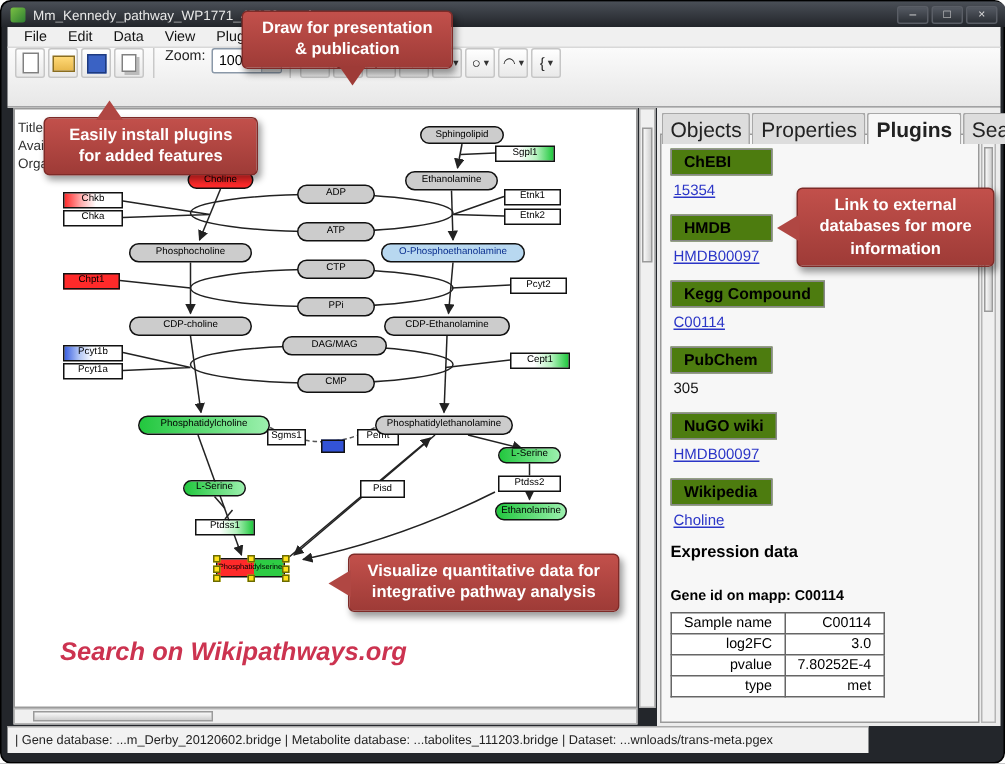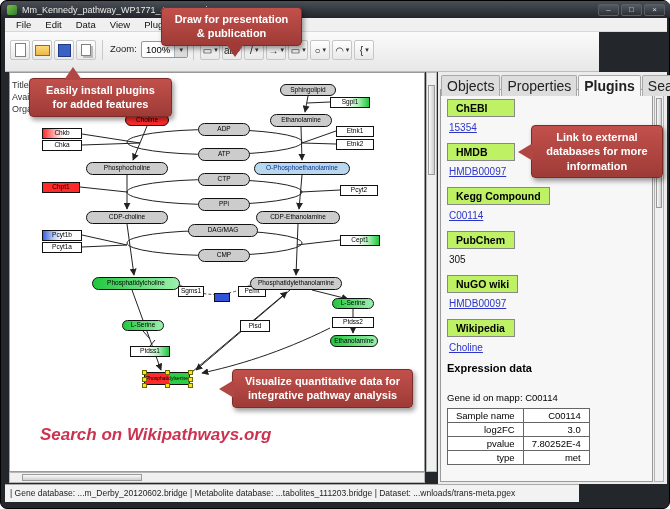--- a/index.html
+++ b/index.html
@@ -12,22 +12,22 @@
   .app-icon{width:10px;height:10px;background:linear-gradient(135deg,#7ac143,#2e7d32);border-radius:2px;margin-right:5px;flex:0 0 auto;}
   .win-title{white-space:nowrap;overflow:hidden;max-width:420px;}
   .win-controls{margin-left:auto;display:flex;gap:2px;}
   .win-btn{width:21px;height:12px;border:1px solid #5a5e66;border-radius:2px;background:linear-gradient(#555a63,#2c3036);
     color:#ddd;font-size:8px;line-height:10px;text-align:center;}
   
   .menubar{position:absolute;left:4px;top:17px;width:662px;height:14px;background:#f0f0f0;border-bottom:1px solid #d8d8d8;
     display:flex;align-items:center;padding-left:4px;}
   .menu-item{font-size:9.5px;color:#111;padding:0 7px;}
   
-  .toolbar{position:absolute;left:4px;top:31px;width:594px;height:40px;background:linear-gradient(#fbfbfb,#e7e7e7);
-    border-bottom:1px solid #bdbdbd;display:flex;align-items:center;padding:0 4px 3px 4px;}
+  .toolbar{position:absolute;left:4px;top:31px;width:662px;height:40px;background:linear-gradient(#fbfbfb,#e7e7e7);
+    border-bottom:1px solid #bdbdbd;display:flex;align-items:flex-start;padding:0 4px 3px 4px;}
   .tb-group{display:flex;align-items:flex-end;}
   .tbtn{display:inline-flex;align-items:center;justify-content:center;height:20px;min-width:20px;margin:0 1px;
     border:1px solid #c6c6c6;background:linear-gradient(#ffffff,#e9e9e9);border-radius:2px;}
   .fic{display:inline-block;font-style:normal;}
   .new-file-icon{width:11px;height:14px;background:#fff;border:1px solid #808080;}
   .open-folder-icon{width:15px;height:11px;background:linear-gradient(#ffd977,#e8b84b);border:1px solid #8a6d1f;}
   .save-icon{width:13px;height:13px;background:#3a62c4;border:1px solid #1d3a80;}
   .copy-icon{width:10px;height:12px;background:#fff;border:1px solid #808080;box-shadow:2px 2px 0 0 #bbb;}
   .tb-sep{width:1px;height:20px;background:#c9c9c9;margin:0 5px;}
   .zoom-label{font-size:9.5px;color:#222;margin:0 4px 4px 2px;}
@@ -66,25 +66,25 @@
   .vscroll{position:absolute;left:425px;top:71px;width:11px;height:400px;background:#f0f0f0;border:1px solid #b5b5b5;}
   .vthumb{position:absolute;left:1px;top:12px;width:7px;height:90px;background:linear-gradient(90deg,#fafafa,#cfcfcf);border:1px solid #9a9a9a;}
   .hscroll{position:absolute;left:8px;top:471px;width:416px;height:11px;background:#f0f0f0;border:1px solid #b5b5b5;}
   .hthumb{position:absolute;left:12px;top:1px;width:120px;height:7px;background:linear-gradient(#fafafa,#cfcfcf);border:1px solid #9a9a9a;}
   
   .side-panel{position:absolute;left:437px;top:71px;width:229px;height:412px;background:#ececec;}
   .side-tabs{position:absolute;left:3px;top:3px;display:flex;z-index:2;}
   .tab{font-size:14px;color:#222;padding:2px 5px;border:1px solid #a8a8a8;border-bottom:none;background:#ddd;margin-right:1px;border-radius:2px 2px 0 0;}
   .tab.active{background:#f7f7f7;font-weight:bold;}
   .side-content{position:absolute;left:2px;top:17px;width:213px;height:393px;background:#f7f7f7;border:1px solid #9a9a9a;padding:8px 6px;overflow:hidden;}
-  .bp-header{display:inline-block;border:1px solid #888;background:#bef264;padding:2px 8px;font-weight:bold;font-size:10.5px;min-width:68px;}
+  .bp-header{display:inline-block;border:1px solid #888;background:#4d7c0f;padding:2px 8px;font-weight:bold;font-size:10.5px;min-width:68px;}
   .bp-link{color:#2b35c7;text-decoration:underline;font-size:10px;margin:5px 0 9px 2px;}
   .bp-text{color:#111;font-size:10px;margin:5px 0 9px 2px;}
   .bp-bold{font-weight:bold;font-size:11px;margin-top:2px;}
-  .bp-geneid{font-weight:normal;font-size:9.5px;margin-top:18px;}
+  .bp-geneid{font-weight:bold;font-size:9.5px;margin-top:18px;}
   .bp-table{border-collapse:collapse;margin-top:5px;}
   .bp-table td{border:1px solid #666;background:#fff;font-size:9.5px;padding:1px 8px;text-align:right;}
   .pscroll{position:absolute;left:216px;top:17px;width:10px;height:393px;background:#f0f0f0;border:1px solid #b5b5b5;}
   .pthumb{position:absolute;left:1px;top:8px;width:6px;height:110px;background:linear-gradient(90deg,#fafafa,#cfcfcf);border:1px solid #9a9a9a;}
   
   .statusbar{position:absolute;left:4px;top:483px;width:574px;height:18px;background:#f2f2f2;border-top:1px solid #aaa;
     font-size:8.5px;color:#222;line-height:17px;padding-left:5px;white-space:nowrap;overflow:hidden;}
   
   .callout{position:absolute;z-index:50;background:linear-gradient(180deg,#c2504b,#9e3b37);border:1px solid #7e2b28;
     border-radius:4px;box-shadow:2px 3px 5px rgba(0,0,0,.4);color:#fff;font-weight:bold;font-size:11px;

